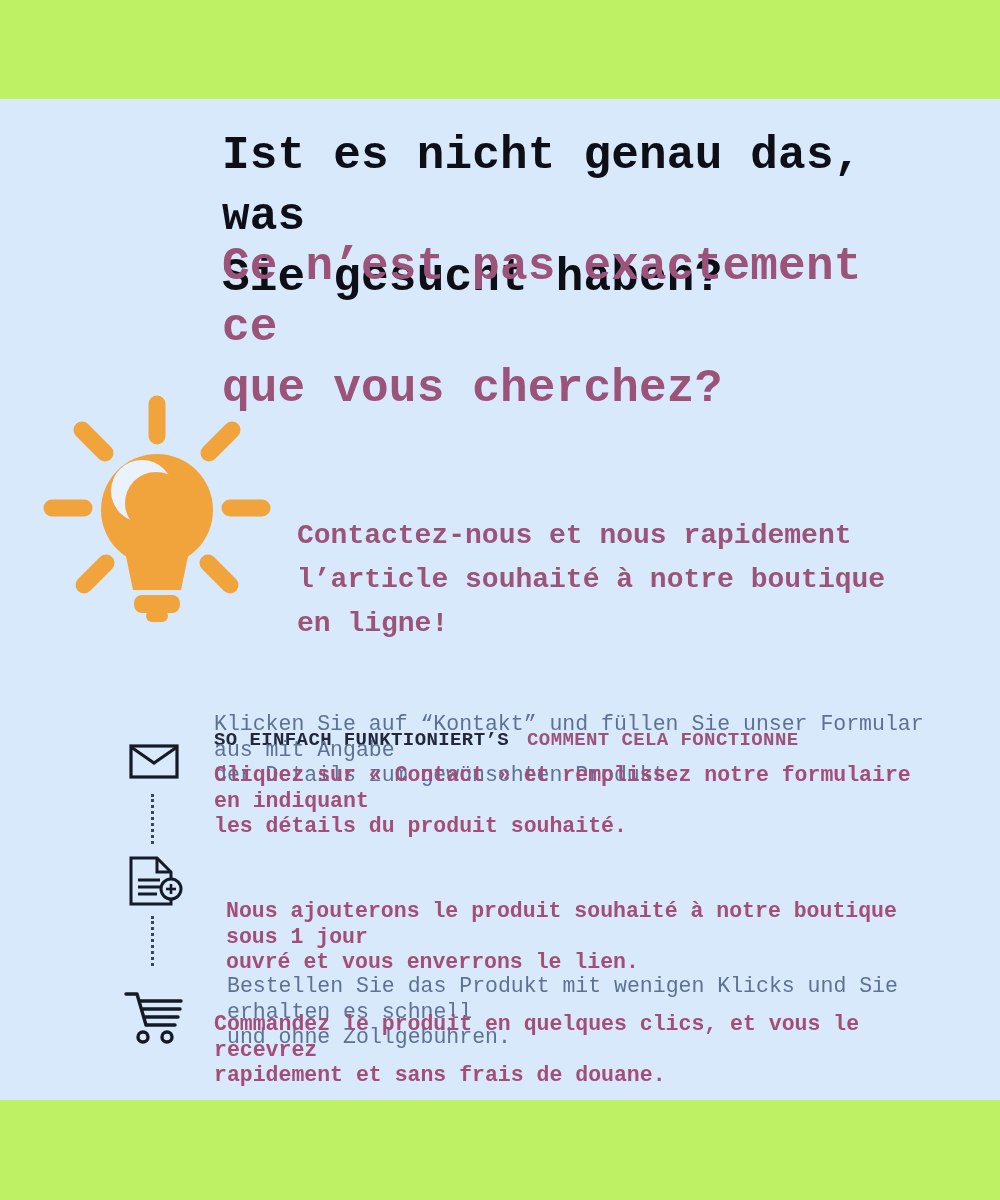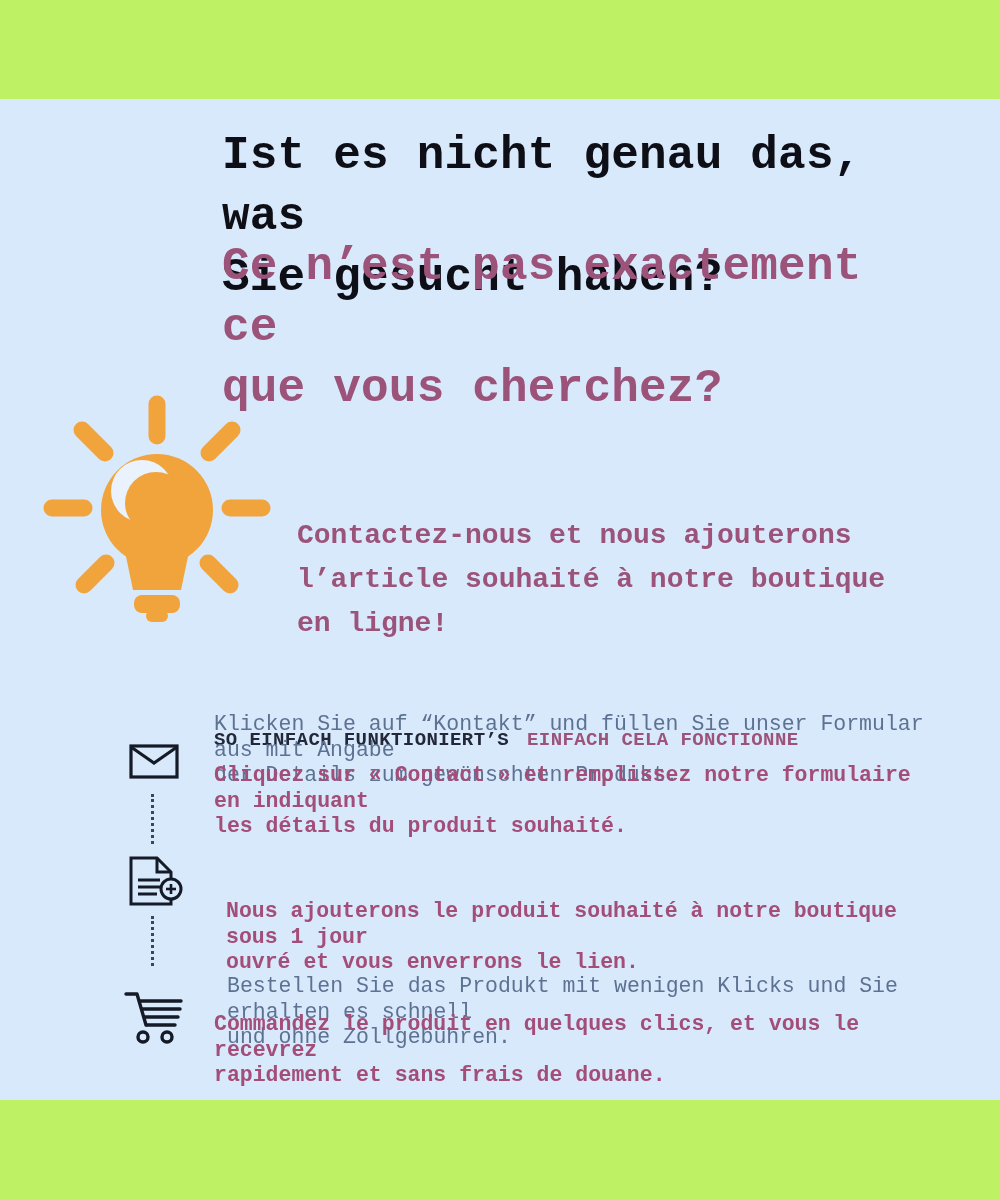--- a/index.html
+++ b/index.html
@@ -78,27 +78,27 @@
     <g fill="#f2a43c">
       <circle cx="115" cy="120" r="56"></circle>
       <circle cx="100" cy="101" r="31" fill="#e9f2fd"></circle>
       <circle cx="114" cy="113" r="31"></circle>
       <polygon points="81,152 149,152 139,200 91,200"></polygon>
       <rect x="92" y="205" width="46" height="18" rx="8"></rect>
       <rect x="104" y="220" width="22" height="12" rx="6"></rect>
     </g>
   </svg>
 
-  <p class="abs intro-fr" style="margin:0">Contactez-nous et nous ajouterons
+  <p class="abs intro-fr" style="margin:0">Contactez-nous et nous rapidement
 l’article souhaité à notre boutique
 en ligne!</p>
 
   <div class="abs section-row">
     <span class="section-de">SO EINFACH FUNKTIONIERT’S</span>
-    <span class="section-fr">EINFACH CELA FONCTIONNE</span>
+    <span class="section-fr">COMMENT CELA FONCTIONNE</span>
   </div>
 
   <svg class="icon env" width="50" height="35" viewBox="0 0 50 35">
     <rect x="2" y="2" width="46" height="31" fill="none" stroke="#141a26" stroke-width="3.2"></rect>
     <polyline points="2,3 25,19 48,3" fill="none" stroke="#141a26" stroke-width="3.2"></polyline>
   </svg>
   <p class="abs step-de s1de" style="margin:0">Klicken Sie auf “Kontakt” und füllen Sie unser Formular aus mit Angabe
 der Details zum gewünschten Produkt.</p>
   <p class="abs step-fr s1fr" style="margin:0">Cliquez sur « Contact » et remplissez notre formulaire en indiquant
 les détails du produit souhaité.</p>

